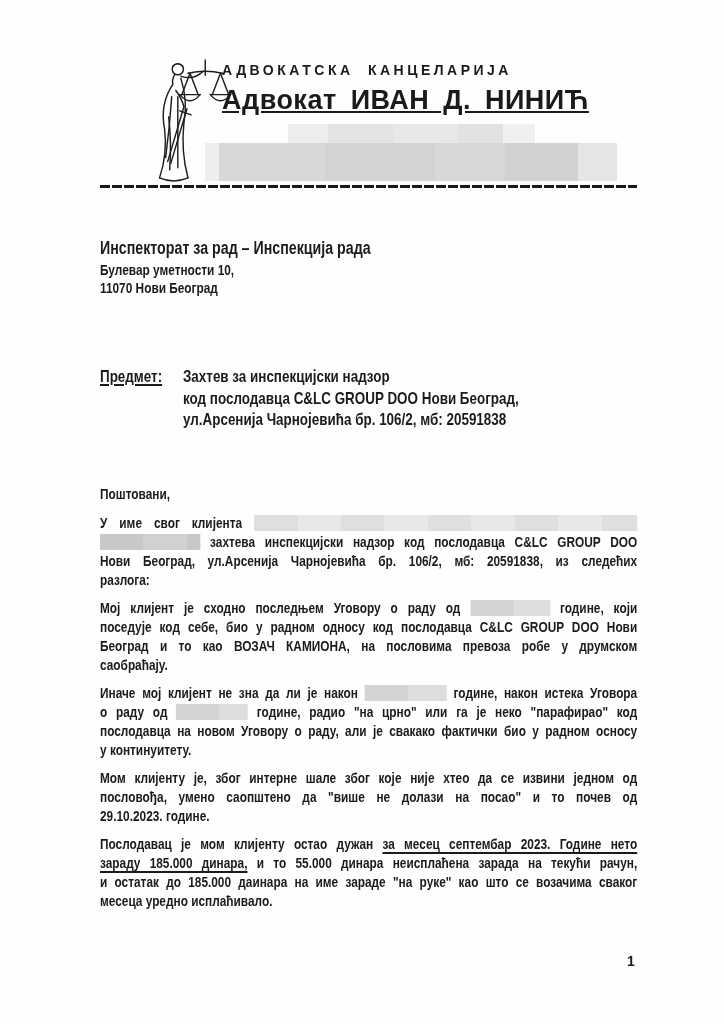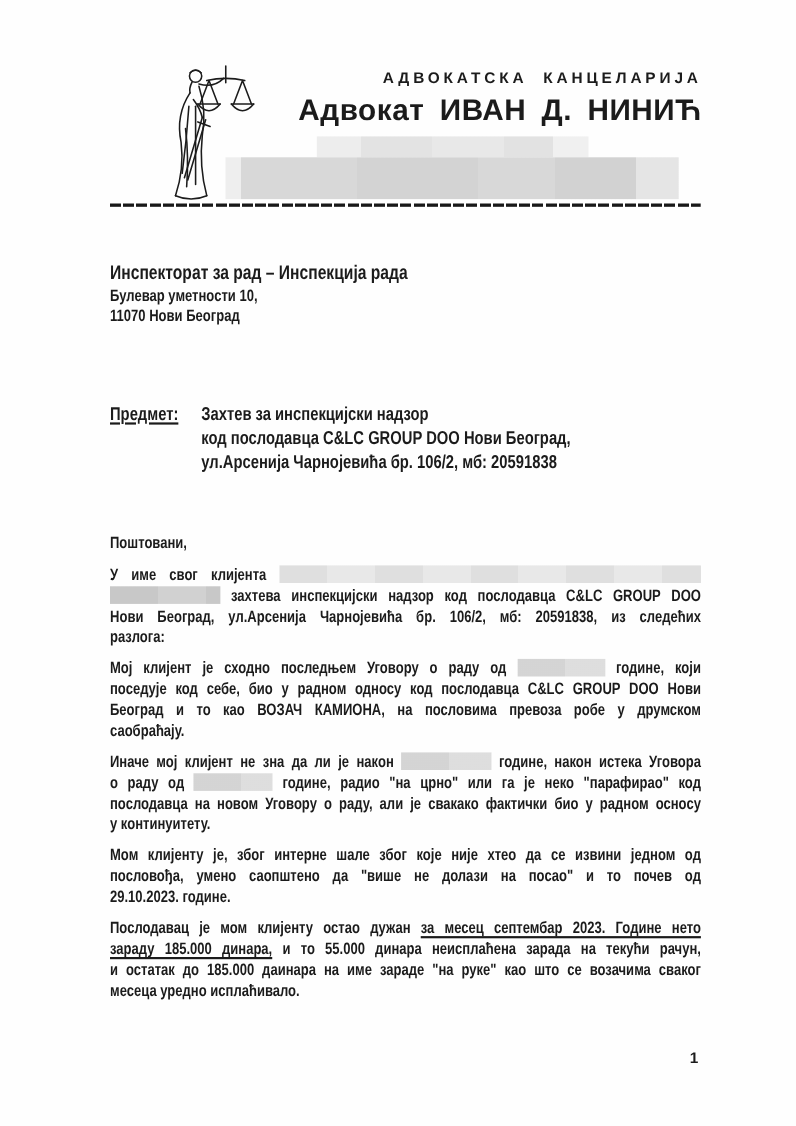--- a/index.html
+++ b/index.html
@@ -2,23 +2,23 @@
 <html lang="sr" style="--text: #1b1b1b; --page-bg: #fefefe; --redaction-light: #e7e7e7; --redaction-mid: #dcdcdc; --redaction-dark: #cfcfcf;"><head>
 <meta charset="utf-8">
 <style>
   html,body{margin:0;padding:0;background:#9a9a9a;}
   .page{
     position:relative;width:724px;height:1024px;background:#fefefe;
     font-family:"Liberation Sans","DejaVu Sans",sans-serif;
     font-weight:700;color:#1b1b1b;overflow:hidden;margin:0 auto;
   }
   
-  .letterhead-title{position:absolute;left:222px;top:62px;width:416px;text-align:right;}
+  .letterhead-title{position:absolute;left:222px;top:62px;width:416px;text-align:left;}
   .office-line{font-size:14px;letter-spacing:3.5px;word-spacing:7px;white-space:nowrap;}
-  .lawyer-line{font-size:27px;margin-top:7px;letter-spacing:.5px;word-spacing:6px;white-space:nowrap;}
+  .lawyer-line{font-size:27px;margin-top:7px;letter-spacing:.5px;word-spacing:6px;white-space:nowrap;text-decoration:underline;}
   .logo{position:absolute;left:146px;top:56px;width:88px;height:130px;}
   .band-a{position:absolute;left:288px;top:124px;width:247px;height:19px;
     background:linear-gradient(90deg,#ededed 0 40px,#e3e3e3 40px 105px,#e8e8e8 105px 170px,#e2e2e2 170px 215px,#f0f0f0 215px 247px);}
   .band-b{position:absolute;left:205px;top:143px;width:412px;height:38px;
     background:linear-gradient(90deg,#eeeeee 0 14px,#d8d8d8 14px 120px,#d3d3d3 120px 230px,#d8d8d8 230px 300px,#d2d2d2 300px 373px,#e5e5e5 373px 412px);}
   .divider{position:absolute;left:100px;top:185px;width:537px;height:3px;
     background:repeating-linear-gradient(90deg,#181818 0 10px,rgba(0,0,0,0) 10px 12px);}
   
   .scalebox{transform:scaleX(0.79);transform-origin:0 0;width:680px;}
   .recipient{position:absolute;left:100px;top:237px;}

